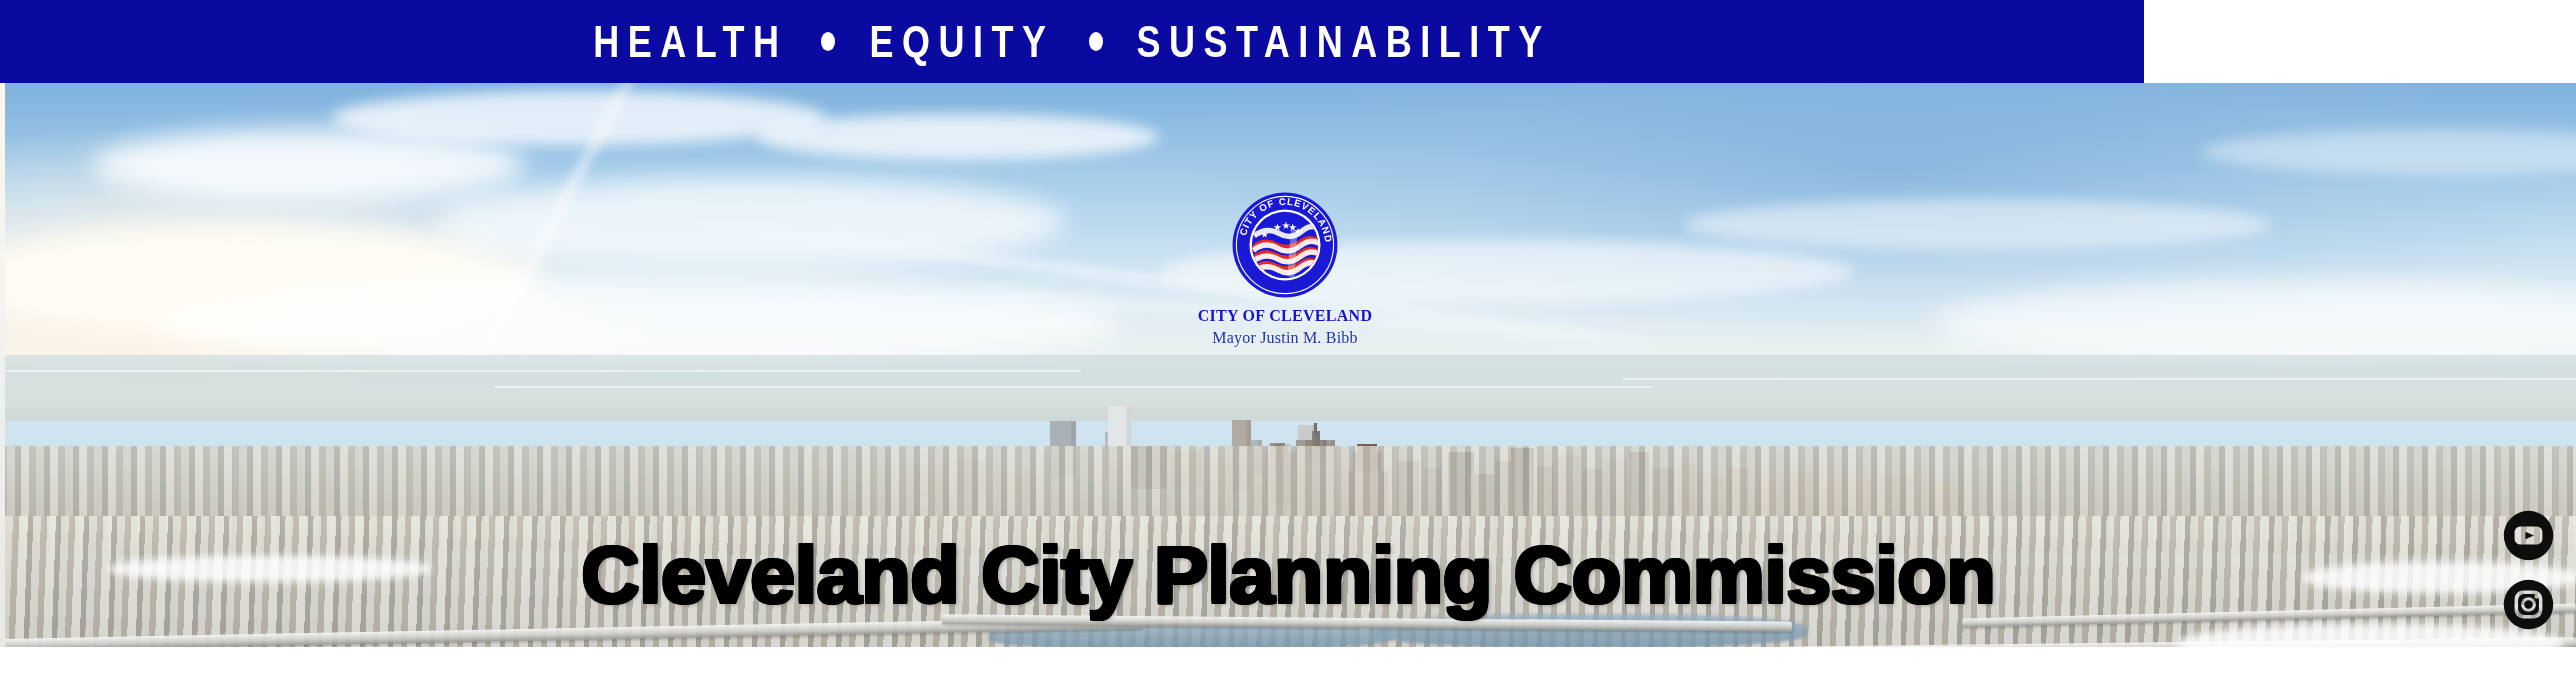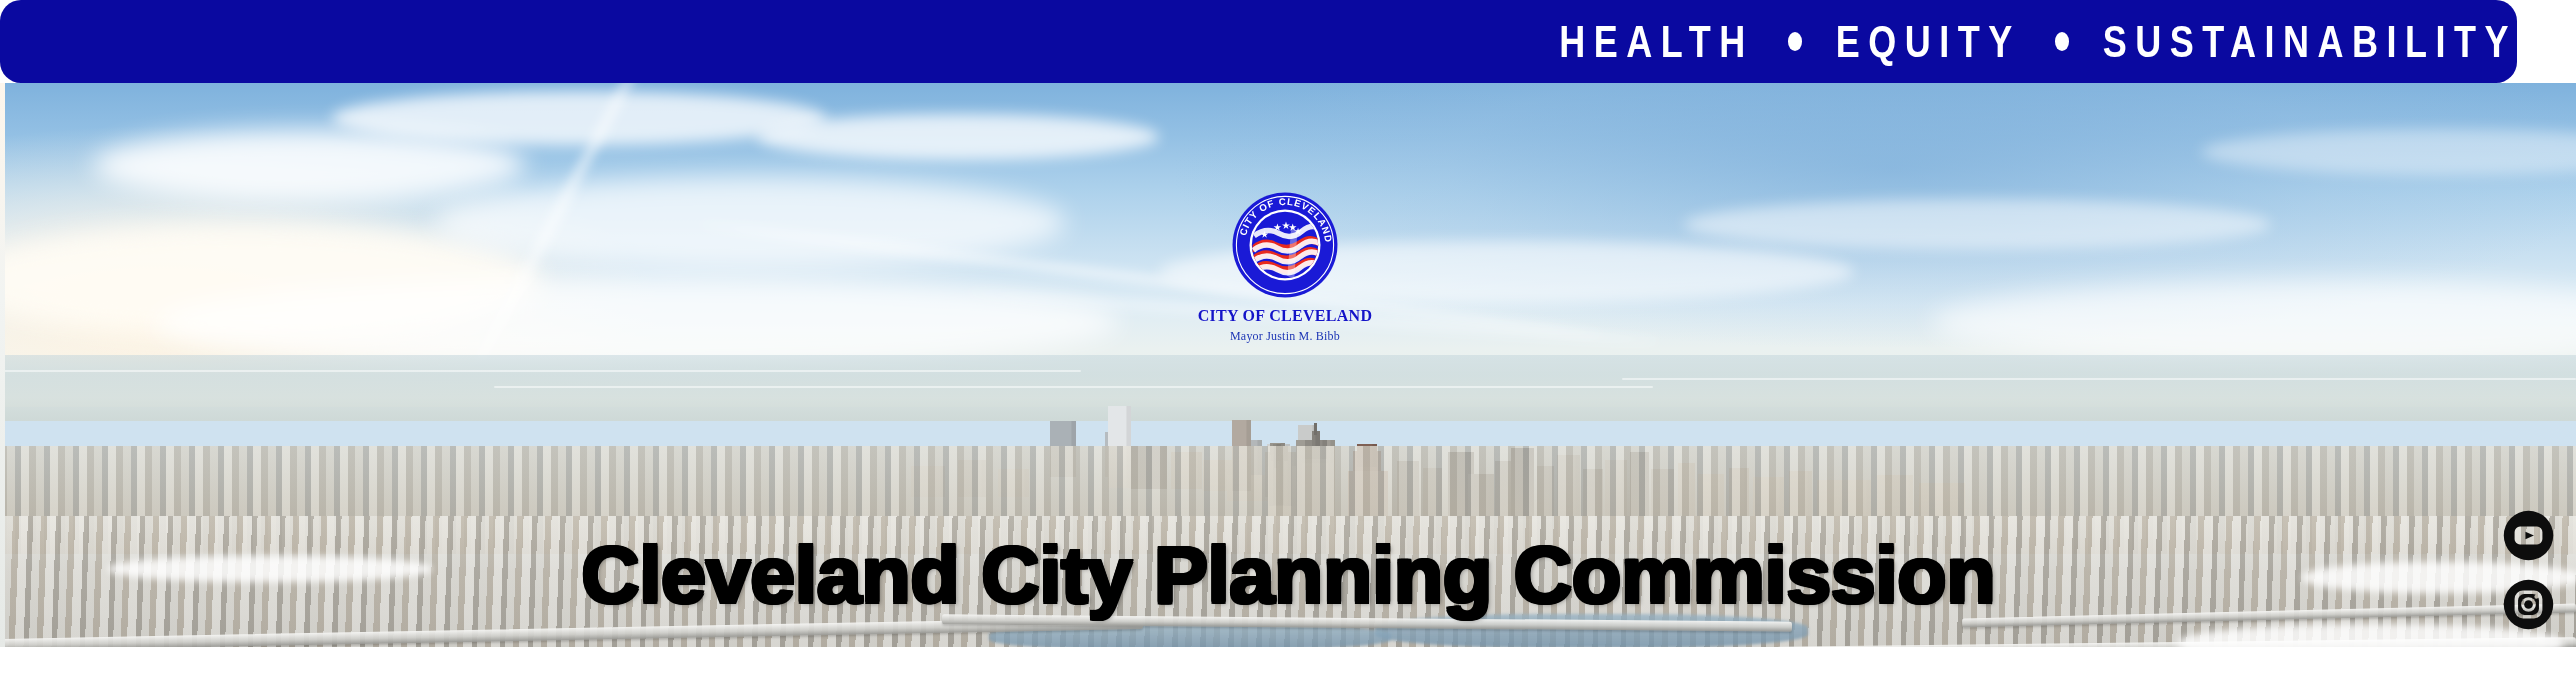--- a/index.html
+++ b/index.html
@@ -18,28 +18,27 @@
     height: 682px;
     background: #ffffff;
     overflow: hidden;
   }
 
   
   .top-banner {
     position: absolute;
     left: 0;
     top: 0;
-    width: 2517px;
+    width: 2144px;
     height: 83px;
     background: #0a09a0;
     display: flex;
     align-items: center;
-    justify-content: flex-end;
+    justify-content: center;
     z-index: 40;
-    border-radius: 21px;
   }
   .banner-inner {
     display: flex;
     align-items: center;
     justify-content: center;
     gap: 0;
   }
   .banner-word {
     color: #ffffff;
     font-family: "Liberation Sans", sans-serif;
@@ -210,21 +209,21 @@
     font-size: 16px;
     letter-spacing: 0.3px;
     line-height: 1.05;
     white-space: nowrap;
     text-shadow: 0 0 1.5px rgba(255,255,255,.45);
   }
   .seal-mayor {
     color: #1b35b4;
     font-family: "Liberation Serif", serif;
     font-weight: 400;
-    font-size: 12px;
+    font-size: 16px;
     letter-spacing: 0.2px;
     margin-top: 3.9px;
     white-space: nowrap;
     text-shadow: 0 0 1.5px rgba(255,255,255,.45);
   }
 
   
   .hero-title {
     position: absolute;
     left: 0;

